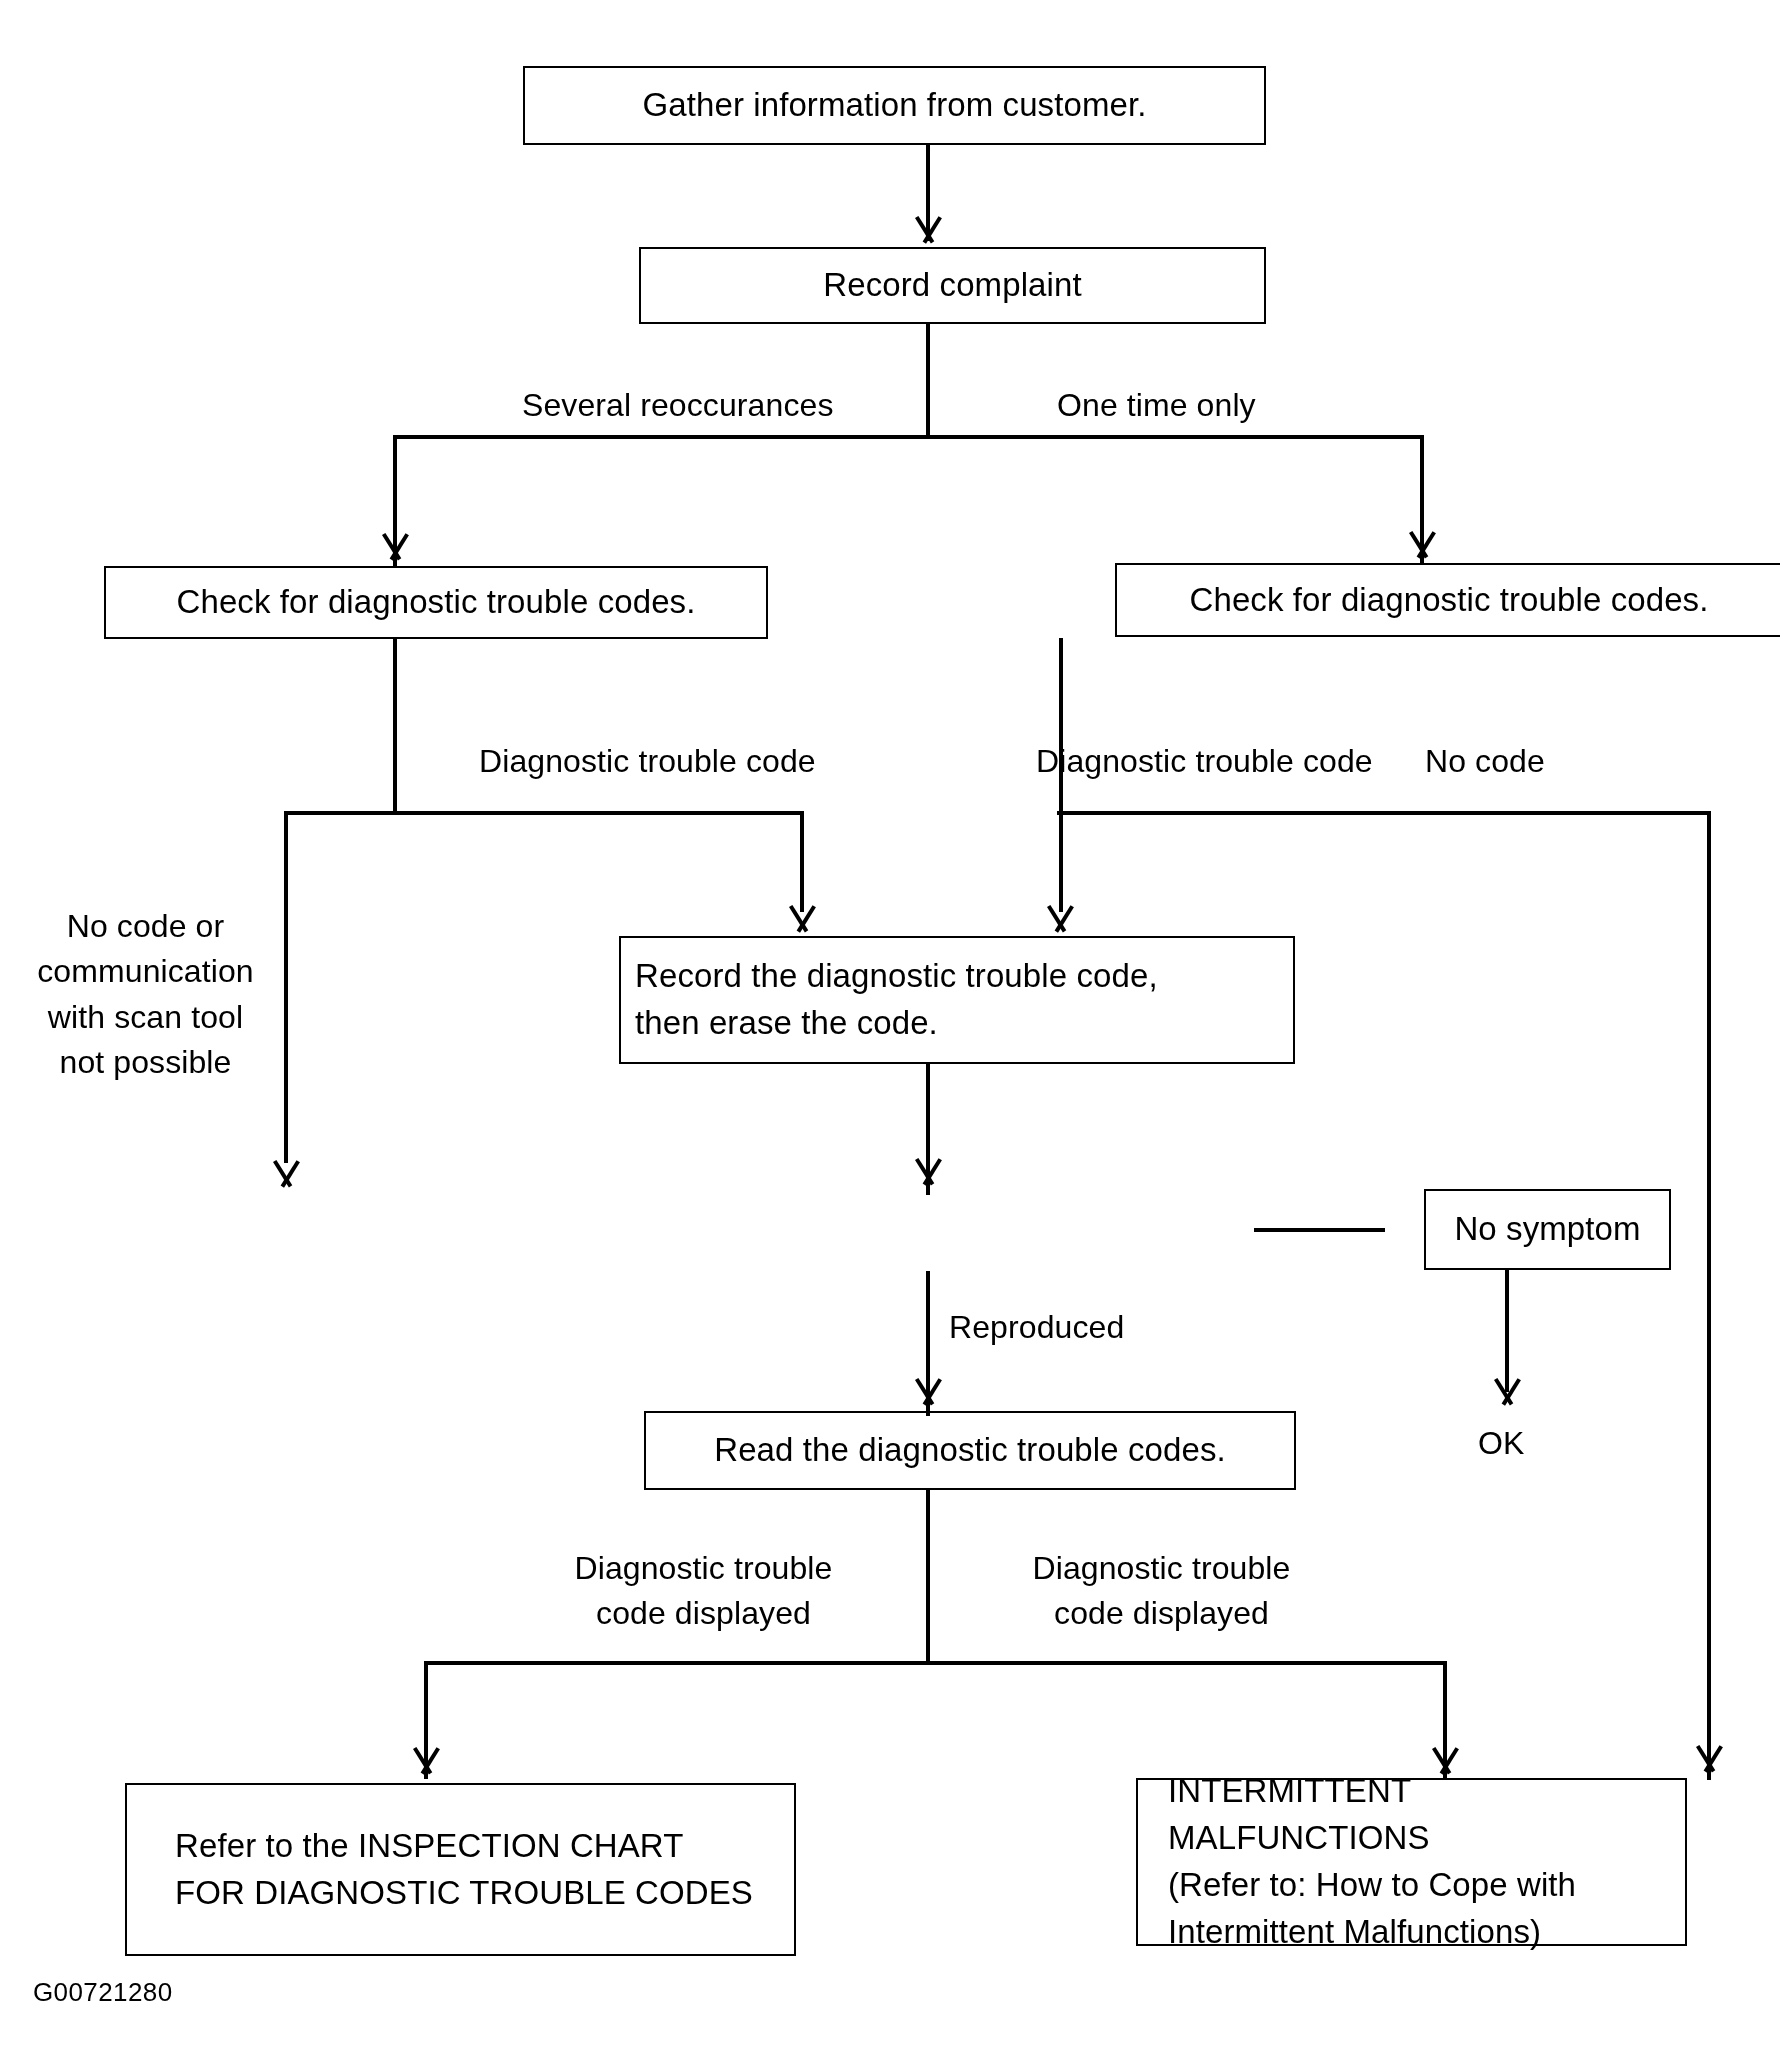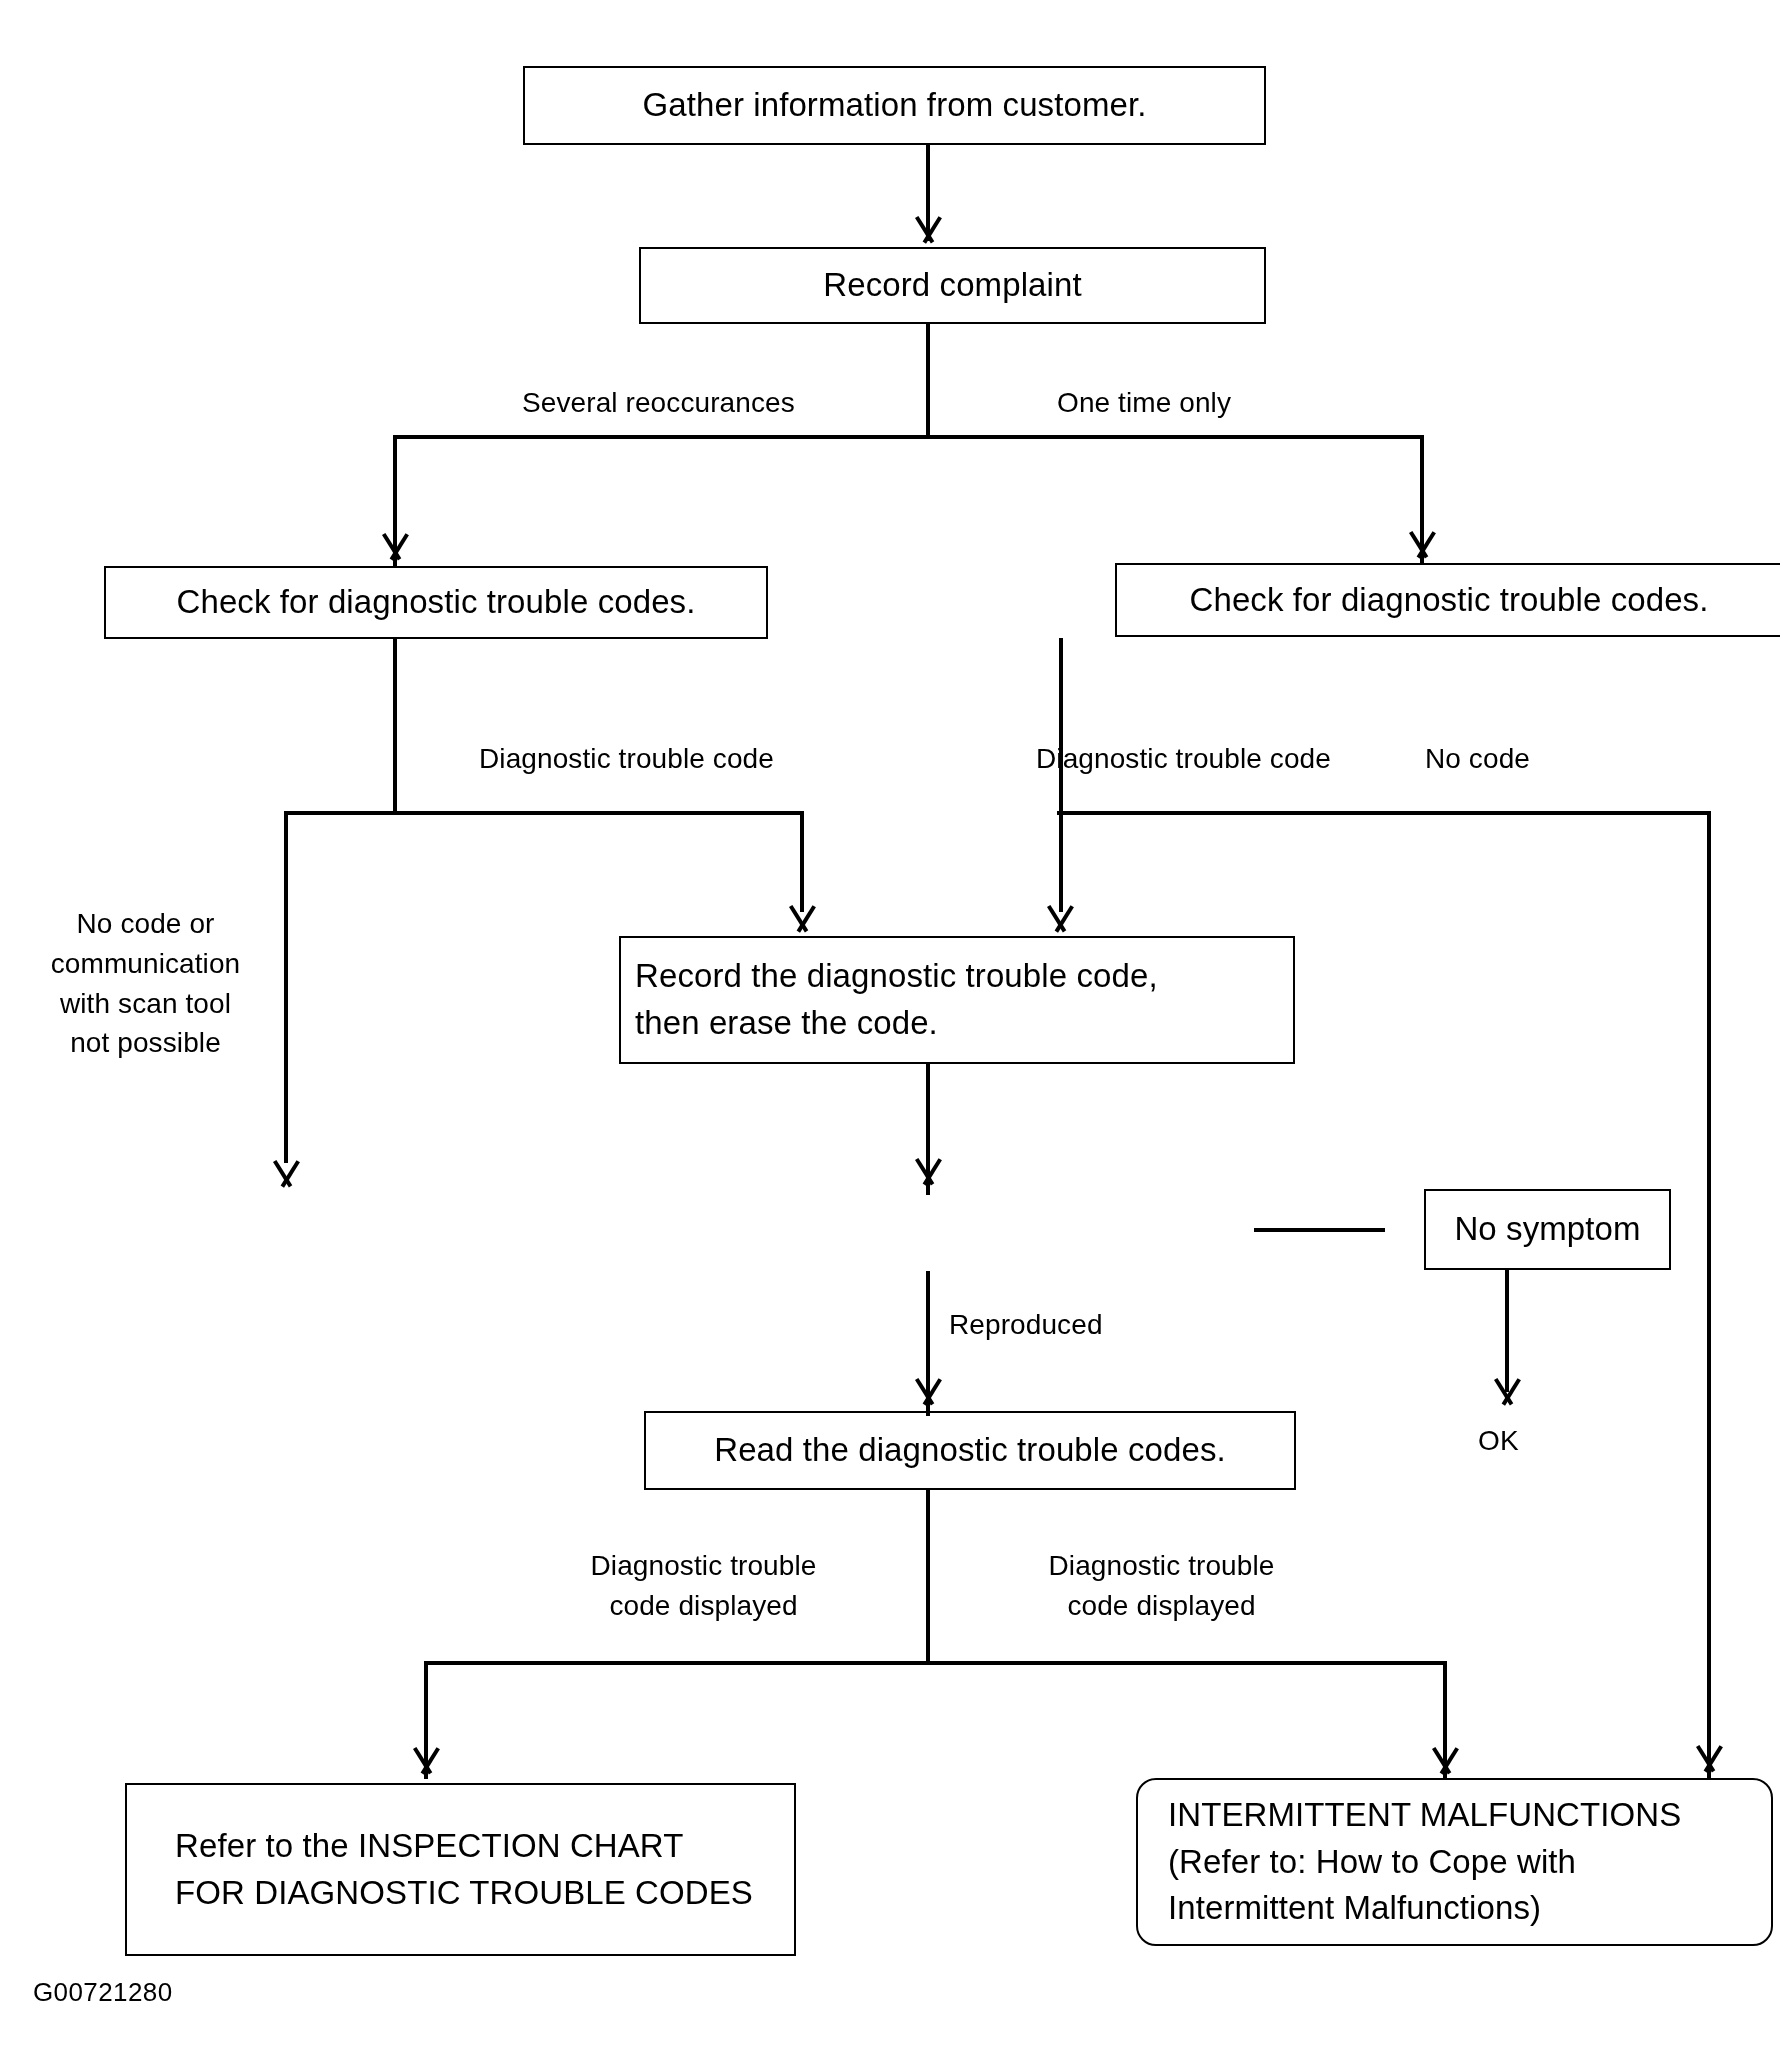--- a/index.html
+++ b/index.html
@@ -20,21 +20,21 @@
     font-size:33px;
     line-height:1.42;
     white-space:pre-line;
     letter-spacing:0.1px;
   }
   .node.ctr { justify-content:center; padding-left:8.7px; padding-right:8.7px; }
   .node.ctr .txt { text-align:center; }
 
   .edge-label {
     position:absolute;
-    font-size:28px;
+    font-size:32px;
     line-height:1.42;
     white-space:pre-line;
     letter-spacing:0.1px;
   }
   .edge-label.c { text-align:center; }
 
   .vline { position:absolute; width:3.5px; background:#000; }
   .hline { position:absolute; height:3.5px; background:#000; }
   
   .chev {
@@ -93,21 +93,21 @@
 
   <div class="node ctr" style="left:603px; top:1411px; width:652px; height:79px;">
     <span class="txt">Read the diagnostic trouble codes.</span>
   </div>
 
   <div class="node" style="left:84px; top:1783px; width:671px; height:173px; padding-left:30px;justify-content:center;">
     <span class="txt">Refer to the INSPECTION CHART
 FOR DIAGNOSTIC TROUBLE CODES</span>
   </div>
 
-  <div class="node" style="left:1095px; top:1778px; width:637px; height:168px; padding-left:30px;border-radius:20px;">
+  <div class="node" style="left:1095px; top:1778px; width:551px; height:168px; padding-left:30px;">
     <span class="txt">INTERMITTENT MALFUNCTIONS
 (Refer to:  How to Cope with
 Intermittent Malfunctions)</span>
   </div>
 
   <div class="vline" style="left:926px; top:145px; height:96px;"></div>
   <div class="chev" style="left:913px; top:218px;"></div>
 
   <div class="vline" style="left:926px; top:324px; height:114px;"></div>
   <div class="hline" style="left:393px; top:435px; width:1031px;"></div>

